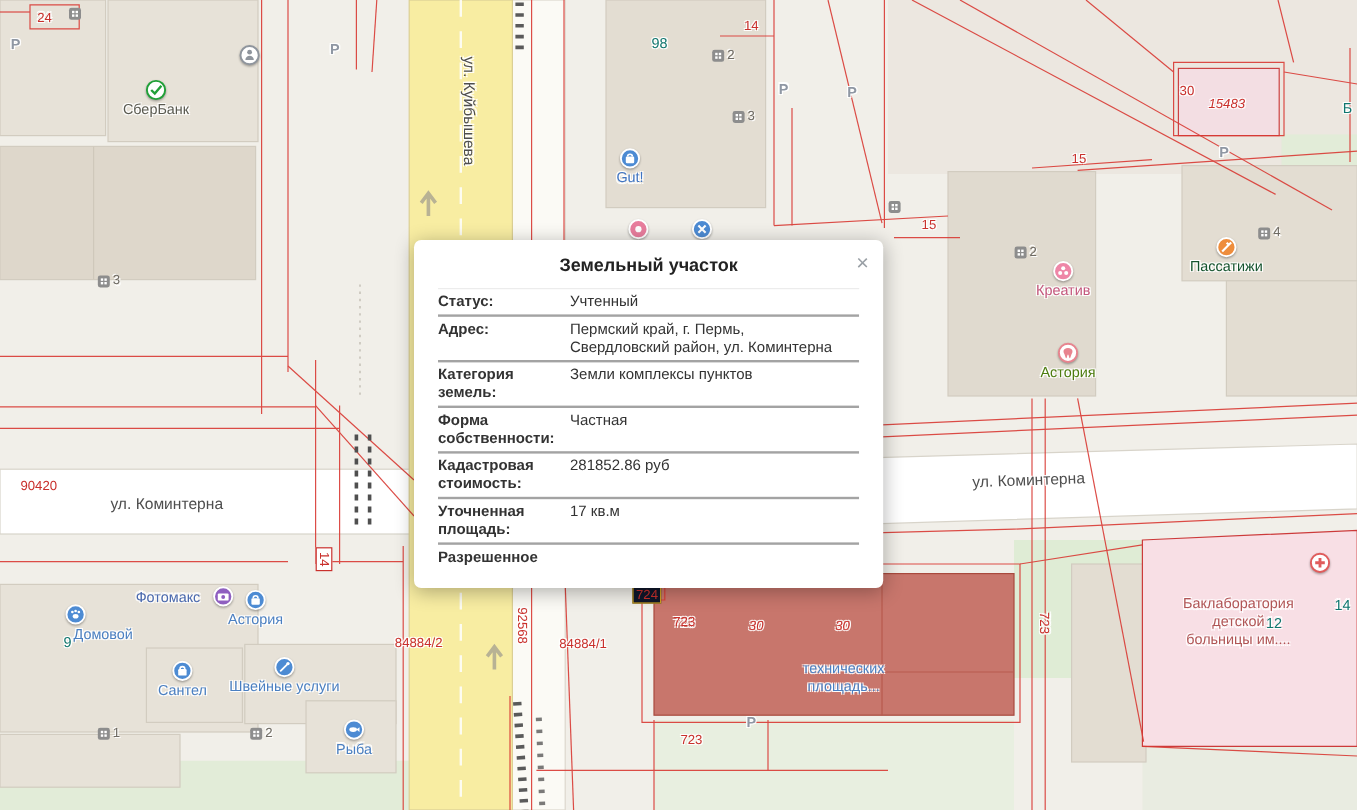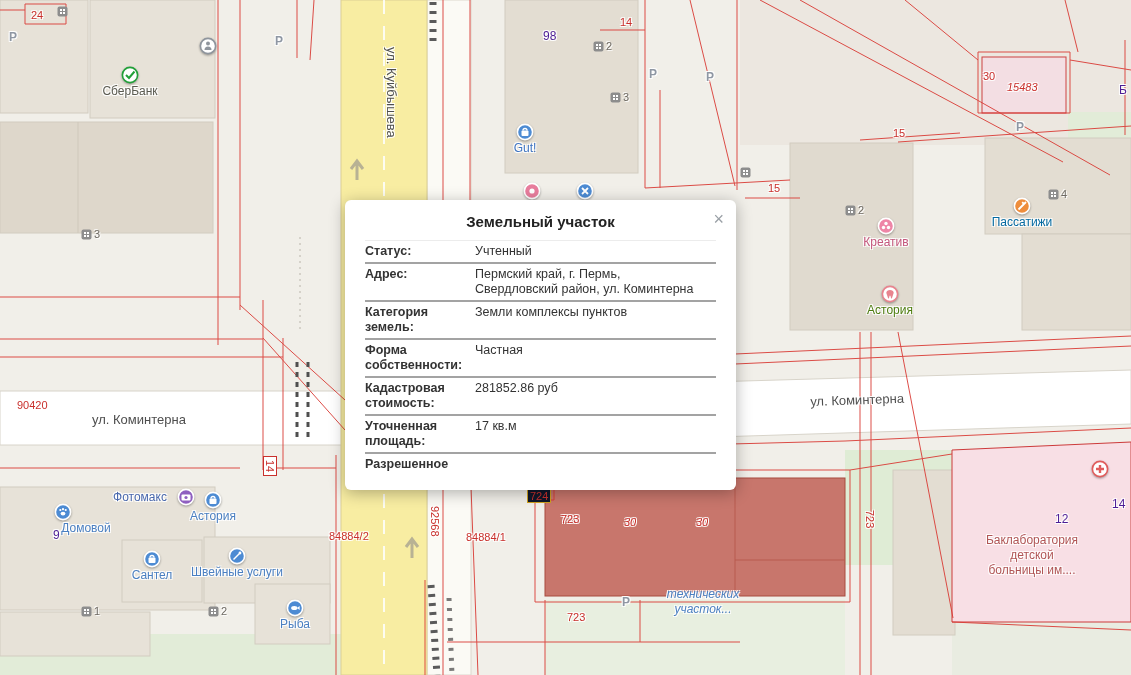--- a/index.html
+++ b/index.html
@@ -14,33 +14,33 @@
   .map-label{
     position:absolute;white-space:nowrap;line-height:1.1;transform-origin:0 0;
     text-shadow:-1px -1px 0 rgba(255,255,255,.9),1px -1px 0 rgba(255,255,255,.9),
                 -1px 1px 0 rgba(255,255,255,.9),1px 1px 0 rgba(255,255,255,.9);
   }
   .street-label{color:#4e4e4e;font-size:13px;}
   .red-num{color:#c9302c;font-size:11px;}
   .red-num.italic{font-style:italic;}
   .red-num.highlight{background:#0f172a;border:1px solid #cfa21f;padding:0 2px;text-shadow:none;}
   .red-num.boxed{background:#fff;border:1px solid #c9302c;padding:0 3px;text-shadow:none;}
-  .gray-num{color:#4c1d95;font-size:12px;}
+  .gray-num{color:#0f766e;font-size:12px;}
   .parking{color:#8f97a3;font-size:12px;font-weight:bold;}
   .poi-icon{position:absolute;width:18px;height:18px;transform:translate(-50%,-50%);
     filter:drop-shadow(0 1px 1px rgba(0,0,0,.35));}
   .poi-label{font-size:12px;}
   .bmarker{position:absolute;display:flex;align-items:center;gap:2px;}
   .bnum{position:static;color:#6e6a63;font-size:11px;
     text-shadow:-1px -1px 0 rgba(255,255,255,.9),1px 1px 0 rgba(255,255,255,.9);}
   .bsq{display:inline-block;width:11px;height:11px;line-height:0;}
   .map-note{position:absolute;transform:translateX(-50%);text-align:center;font-size:12px;line-height:15px;
     white-space:nowrap;
     text-shadow:-1px -1px 0 rgba(255,255,255,.9),1px -1px 0 rgba(255,255,255,.9),
-                -1px 1px 0 rgba(255,255,255,.9),1px 1px 0 rgba(255,255,255,.9);margin-top:37px;}
+                -1px 1px 0 rgba(255,255,255,.9),1px 1px 0 rgba(255,255,255,.9);}
 
   .popup{
     position:absolute;left:345px;top:200px;width:391px;height:290px;box-sizing:border-box;
     background:#fff;border-radius:6px;box-shadow:0 3px 16px rgba(0,0,0,.3);
     padding:13px 20px 8px;z-index:30;cursor:default;
   }
   .popup-title{text-align:center;font-weight:bold;font-size:15px;color:#222;margin-bottom:10px;}
   .popup-close{
     position:absolute;top:6px;right:8px;border:none;background:none;color:#9aa0a6;
     font-size:18px;line-height:1;cursor:pointer;padding:4px;font-family:inherit;
@@ -329,21 +329,21 @@
             <circle cx="6.5" cy="10.5" r="1.7" fill="#fff"></circle>
             <circle cx="11.5" cy="10.5" r="1.7" fill="#fff"></circle>
           </svg></span>
         <div class="map-label poi-label" style="left: 886px; top: 236px; transform: translateX(-50%); color: rgb(196, 87, 125);">Креатив</div>
       </div>
       <div class="poi">
         <span class="poi-icon" style="left: 1022px; top: 206px;"><svg width="18" height="18" viewBox="0 0 18 18">
             <circle cx="9" cy="9" r="7.6" fill="#ee8d3c" stroke="#ffffff" stroke-width="1.6"></circle>
             <path d="M5.5 12.5 L11 7 M11 7 l2 -2 M11 7 l-1.8 -1.8" stroke="#fff" stroke-width="1.8" fill="none"></path>
           </svg></span>
-        <div class="map-label poi-label" style="left: 1022px; top: 216px; transform: translateX(-50%); color: #0369a1;">Пассатижи</div>
+        <div class="map-label poi-label" style="left: 1022px; top: 216px; transform: translateX(-50%); color: #14532d;">Пассатижи</div>
       </div>
       <div class="poi">
         <span class="poi-icon" style="left: 890px; top: 294px;"><svg width="18" height="18" viewBox="0 0 18 18">
             <circle cx="9" cy="9" r="7.6" fill="#ffffff" stroke="#e8848f" stroke-width="1.6"></circle>
             <path d="M6 6 q3 -2 6 0 q1.5 1.5 0 4 l-1 3 q-.5 1 -1 0 l-.5 -2 q-.5 -1 -1 0 l-.5 2 q-.5 1 -1 0 l-1 -3 q-1.5 -2.5 0 -4 z" fill="#e8848f"></path>
           </svg></span>
         <div class="map-label poi-label" style="left: 890px; top: 304px; transform: translateX(-50%); color: #4d7c0f;">Астория</div>
       </div>
       <div class="poi">
         <span class="poi-icon" style="left: 186px; top: 497px;"><svg width="18" height="18" viewBox="0 0 18 18">
@@ -401,23 +401,23 @@
             <circle cx="9" cy="6.5" r="2" fill="#8f959d"></circle>
             <path d="M5.5 13 a3.5 3.5 0 0 1 7 0 z" fill="#8f959d"></path>
           </svg></span>
       </div>
       <div class="poi">
         <span class="poi-icon" style="left: 1100px; top: 469px;"><svg width="18" height="18" viewBox="0 0 18 18">
             <circle cx="9" cy="9" r="7.6" fill="#ffffff" stroke="#e05c5c" stroke-width="1.6"></circle>
             <path d="M9 5 V13 M5 9 H13" stroke="#e05c5c" stroke-width="2.4"></path>
           </svg></span>
       </div>
-      <div class="map-note" style="left: 703px; top: 550px; color: rgb(74, 127, 193); font-style: italic;">
+      <div class="map-note" style="left: 703px; top: 550px; color: rgb(74, 127, 193);">
         <div class="note-line">технических</div>
-        <div class="note-line">участок...</div>
+        <div class="note-line">площадь...</div>
       </div>
       <div class="map-note" style="left: 1032px; top: 496px; color: rgb(176, 85, 85);">
         <div class="note-line">Баклаборатория</div>
         <div class="note-line">детской</div>
         <div class="note-line">больницы им....</div>
       </div>
     </div>
 
   <div class="popup">
     <div class="popup-title">Земельный участок</div>

